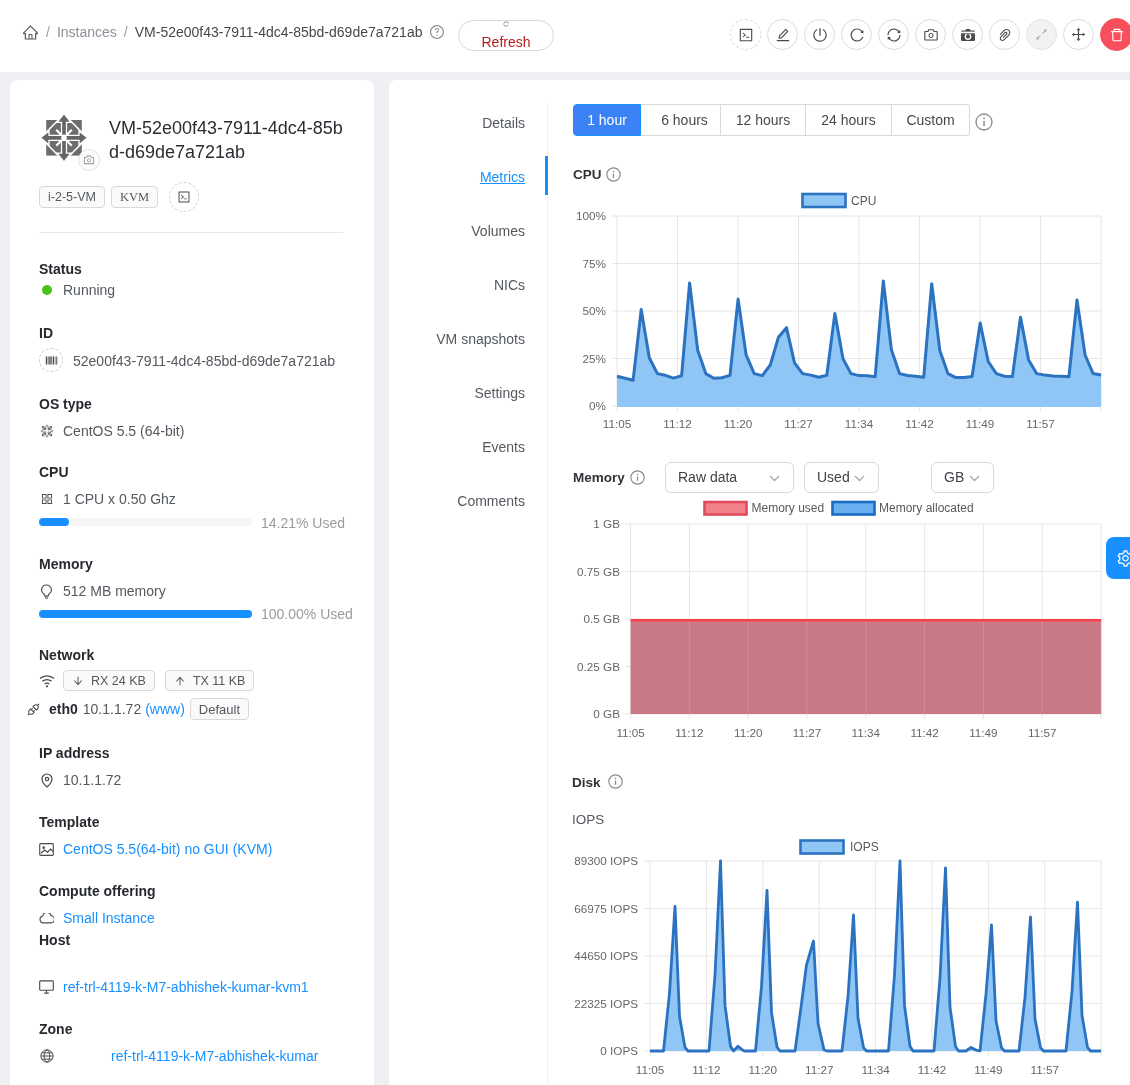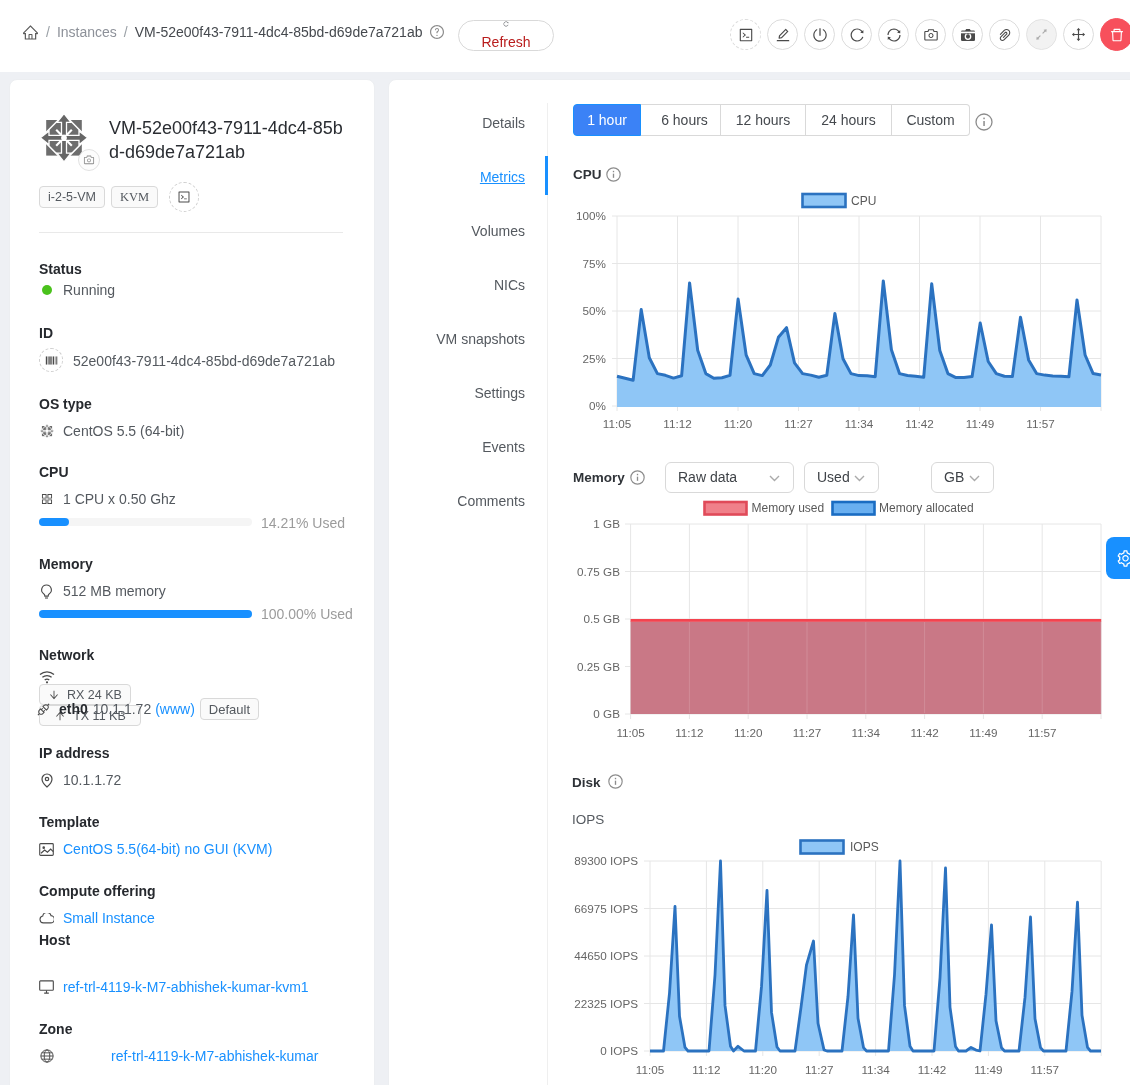--- a/index.html
+++ b/index.html
@@ -195,35 +195,35 @@
         <path d="M7 1 a5.2 5.2 0 0 1 2.8 9.6 c-.9.6-1 1.3-1 2.4 h-3.6 c0-1.1-.1-1.8-1-2.4 A5.2 5.2 0 0 1 7 1z"></path>
         <path d="M5.4 15 h3.2"></path>
       </svg>
     </span>512 MB memory</div>
 <div class="pbar" style="top:610px;">
     <i style="width:213px;"></i>
   </div>
 <div class="pused" style="top:606px;">100.00% Used</div>
 
 <div class="seclabel" style="top:643px;">Network</div>
-<div style="position:absolute;left:39px;top:670px;display:flex;flex-direction:column;">
+<div style="position:absolute;left:39px;top:670px;display:flex;align-items:center;">
   <svg width="16" height="14" viewBox="0 0 16 14" fill="none" stroke="#4a4a4a" stroke-width="1.2" style="margin-right:8px">
       <path d="M1 4.5 a10.5 10.5 0 0 1 14 0"></path>
       <path d="M3.4 7.3 a7 7 0 0 1 9.2 0"></path>
       <path d="M5.7 10 a3.6 3.6 0 0 1 4.6 0"></path>
       <circle cx="8" cy="12.3" r="1.1" fill="#4a4a4a" stroke="none"></circle>
     </svg>
   <span class="tag" style="margin-right:10px;height:21px;font-size:12.5px;"><svg width="12" height="12" viewBox="0 0 1024 1024" fill="#4a4a4a" style="margin-right:7px">
         <path d="M862 465.3h-81c-4.6 0-9 2-12.1 5.5L550 723.1V160c0-4.4-3.6-8-8-8h-60c-4.4 0-8 3.6-8 8v563.1L255.1 470.8c-3-3.5-7.4-5.5-12.1-5.5h-81c-6.8 0-10.5 8.1-6 13.2L487.9 861a31.96 31.96 0 0 0 48.3 0L868 478.5c4.5-5.2.8-13.2-6-13.2z"></path>
       </svg>RX 24 KB</span>
   <span class="tag" style="height:21px;font-size:12.5px;"><svg width="12" height="12" viewBox="0 0 1024 1024" fill="#4a4a4a" style="margin-right:7px">
         <path d="M868 545.5L536.1 163a31.96 31.96 0 0 0-48.3 0L156 545.5a7.97 7.97 0 0 0 6 13.2h81c4.6 0 9-2 12.1-5.5L474 300.9V864c0 4.4 3.6 8 8 8h60c4.4 0 8-3.6 8-8V300.9l218.9 252.3c3 3.5 7.4 5.5 12.1 5.5h81c6.8 0 10.5-8 6-13.2z"></path>
       </svg>TX 11 KB</span>
 </div>
-<div style="position:absolute;left:36px;top:698px;display:flex;align-items:center;font-size:14px;color:#54595f;">
+<div style="position:absolute;left:26px;top:698px;display:flex;align-items:center;font-size:14px;color:#54595f;">
   <svg width="15" height="15" viewBox="0 0 1024 1024" fill="#4a4a4a" style="margin-right:8px">
       <path d="M917.7 148.8l-42.4-42.4c-1.6-1.6-3.6-2.3-5.7-2.3s-4.1.8-5.7 2.3l-76.1 76.1a199.27 199.27 0 0 0-112.1-34.3c-51.2 0-102.4 19.5-141.5 58.6L432.3 308.7a8.03 8.03 0 0 0 0 11.3L704 591.7c1.6 1.6 3.6 2.3 5.7 2.3 2 0 4.1-.8 5.7-2.3l101.9-101.9c68.9-69 77-175.7 24.3-253.5l76.1-76.1c3.1-3.2 3.1-8.3 0-11.4zM769.1 441.7l-59.4 59.4-186.8-186.8 59.4-59.4c24.9-24.9 58.1-38.7 93.4-38.7 35.3 0 68.4 13.7 93.4 38.7 24.9 24.9 38.7 58.1 38.7 93.4 0 35.3-13.8 68.4-38.7 93.4zm-190.2 105a8.03 8.03 0 0 0-11.3 0L501 613.3 410.7 523l66.7-66.7c3.1-3.1 3.1-8.2 0-11.3L441 408.6a8.03 8.03 0 0 0-11.3 0L363 475.3l-43-43a7.85 7.85 0 0 0-5.7-2.3c-2 0-4.1.8-5.7 2.3L206.8 534.2c-68.9 69-77 175.7-24.3 253.5l-76.1 76.1a8.03 8.03 0 0 0 0 11.3l42.4 42.4c1.6 1.6 3.6 2.3 5.7 2.3s4.1-.8 5.7-2.3l76.1-76.1c33.7 22.9 72.9 34.3 112.1 34.3 51.2 0 102.4-19.5 141.5-58.6l101.9-101.9c3.1-3.1 3.1-8.2 0-11.3l-43-43 66.7-66.7c3.1-3.1 3.1-8.2 0-11.3l-36.6-36.2zM441.7 769.1a131.32 131.32 0 0 1-93.4 38.7c-35.3 0-68.4-13.7-93.4-38.7a131.32 131.32 0 0 1-38.7-93.4c0-35.3 13.7-68.4 38.7-93.4l59.4-59.4 186.8 186.8-59.4 59.4z"></path>
     </svg>
   <b style="color:#26292e;margin-right:5px;">eth0</b> 10.1.1.72 <span style="color:#1890ff;margin-left:4px;">(www)</span>
   <span class="tag" style="margin-left:5px;background:#fafafa;font-size:13px;">Default</span>
 </div>
 
 <div class="seclabel" style="top:741px;">IP address</div>
 <div class="secrow" style="top:769px;"><span class="icn">
       <svg width="14" height="15" viewBox="0 0 14 15" fill="none" stroke="#4a4a4a" stroke-width="1.2">

